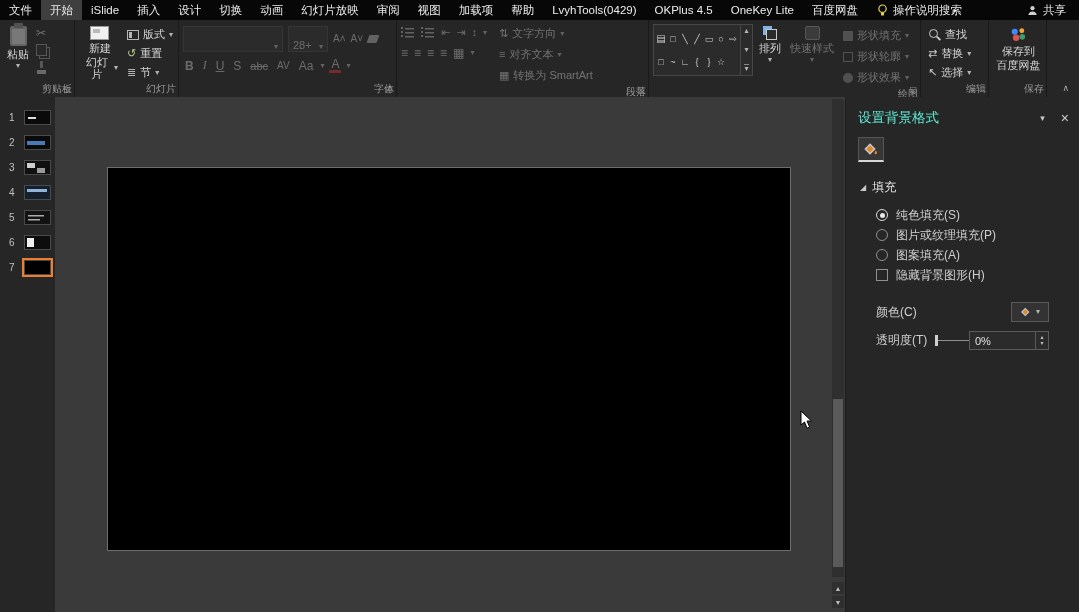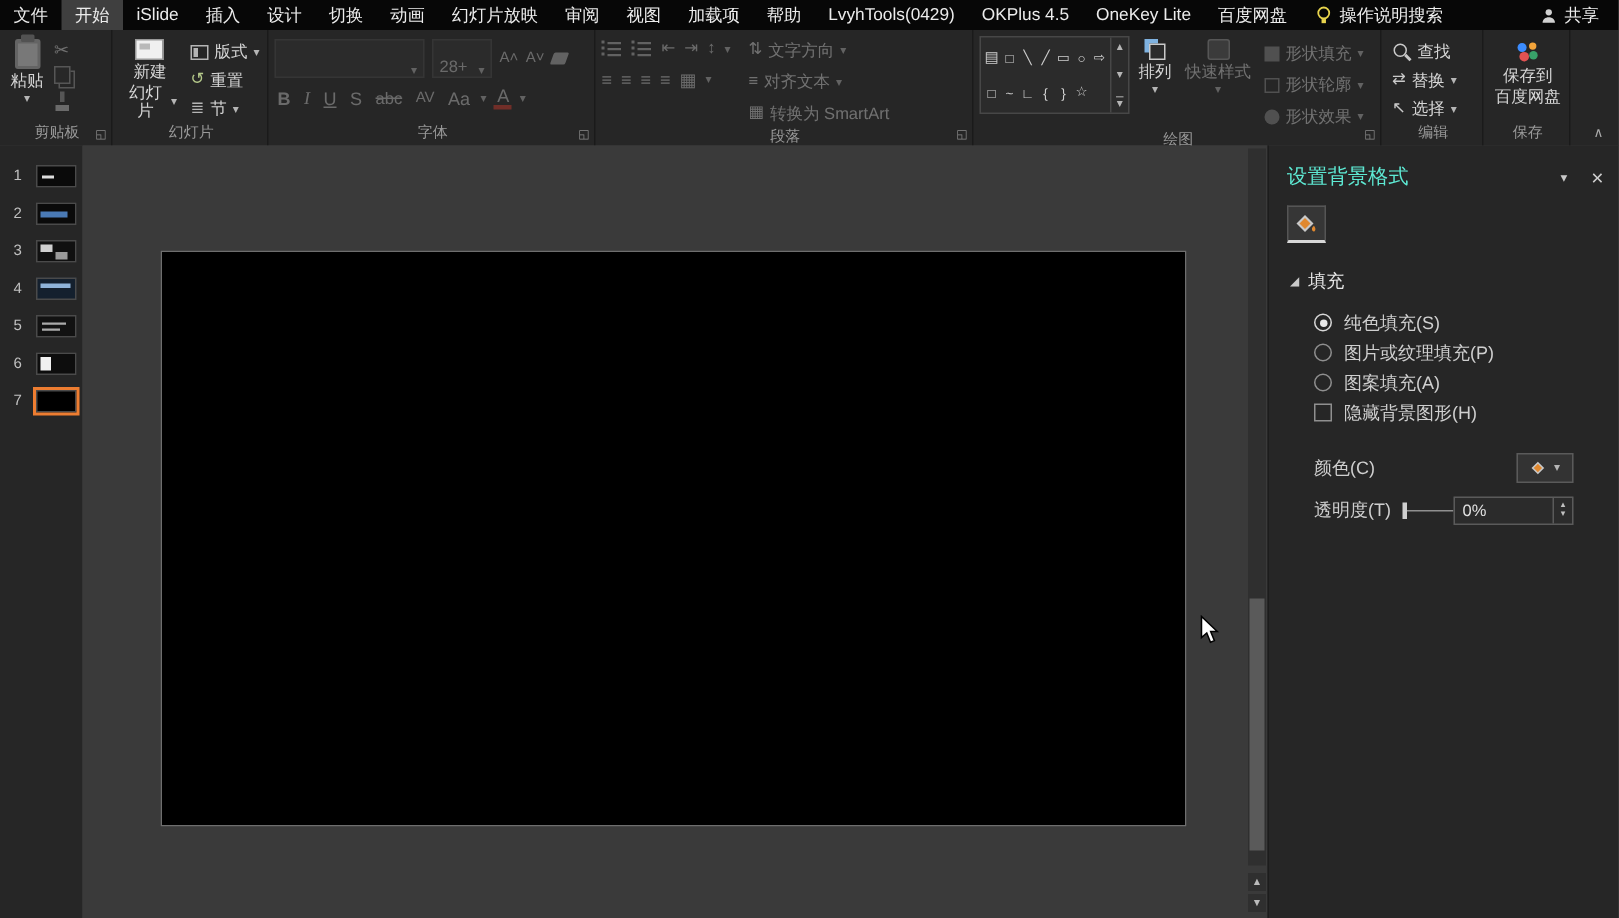--- a/index.html
+++ b/index.html
@@ -11,21 +11,21 @@
 .tab{display:flex;align-items:center;padding:0 9px;cursor:default}
 .tab.active{background:#3f3f3f}
 .tb-search{display:flex;align-items:center;gap:5px;padding:0 10px}
 .tb-spacer{flex:1}
 .tb-share{display:flex;align-items:center;gap:5px;padding:0 13px}
 
 
 .ribbon{height:77px;background:#262626;display:flex;position:relative}
 .rgroup{position:relative;border-right:1px solid #1a1a1a;display:flex;flex-direction:column;padding:4px 2px 0 4px;flex:0 0 auto}
 .rbody{flex:1;display:flex;align-items:flex-start;gap:3px}
-.rlabel{height:15px;line-height:13px;font-size:10px;color:#999;text-align:center}
+.rlabel{height:15px;line-height:13px;font-size:10px;color:#999;text-align:right}
 .launcher{position:absolute;right:3px;bottom:3px;font-size:8px;color:#8a8a8a;line-height:8px}
 .dim{opacity:.42}
 .bigbtn{display:flex;flex-direction:column;align-items:center;gap:2px;padding:2px 3px;font-size:11px;color:#d6d6d6;line-height:12px;text-align:center}
 .srowbtn{display:flex;align-items:center;gap:4px;height:19px;padding:0 3px;font-size:11px;color:#d6d6d6;white-space:nowrap}
 .scol{display:flex;flex-direction:column}
 .ic{display:inline-block;line-height:1;font-style:normal}
 .ic-caret::before{content:'▾'}
 .ic-caret{font-size:8px;color:#b5b5b5}
 .ic-caret-up::before{content:'▴'}
 .ic-caret-up{font-size:8px;color:#b5b5b5}

